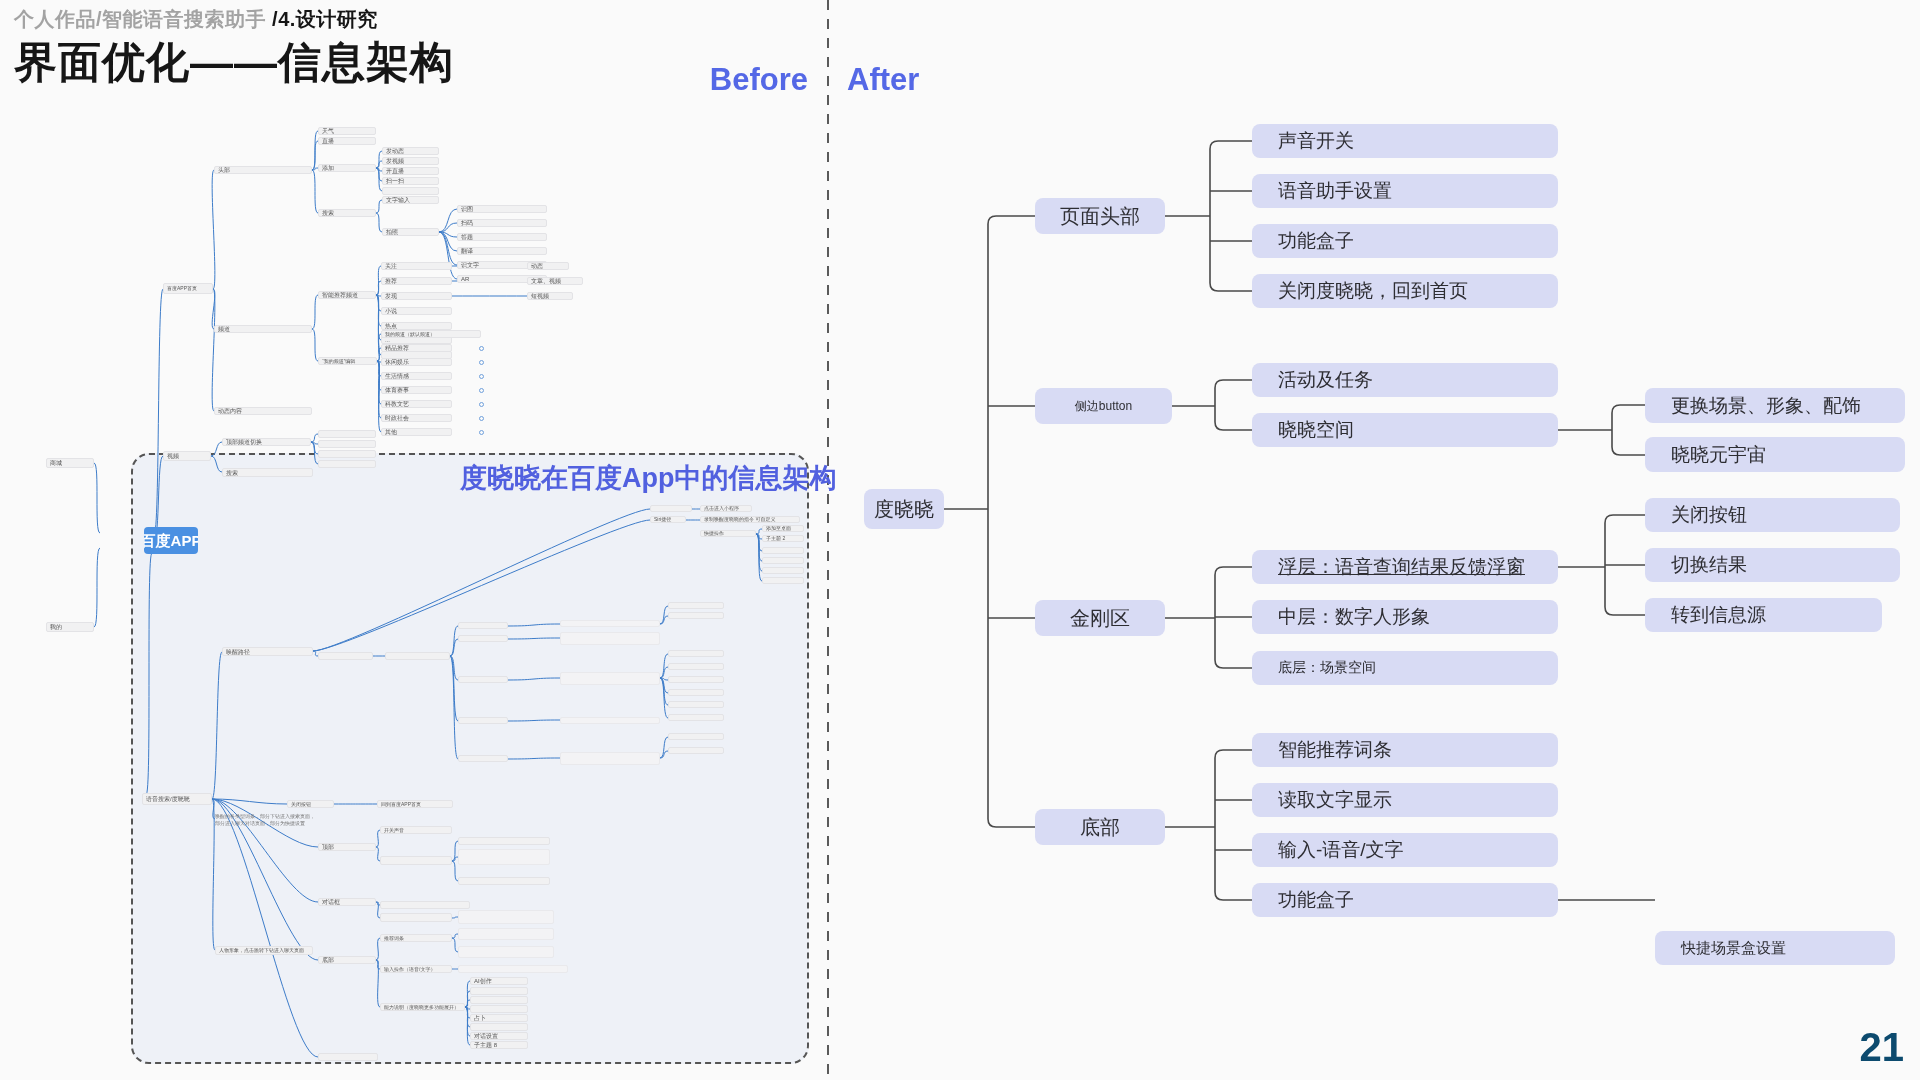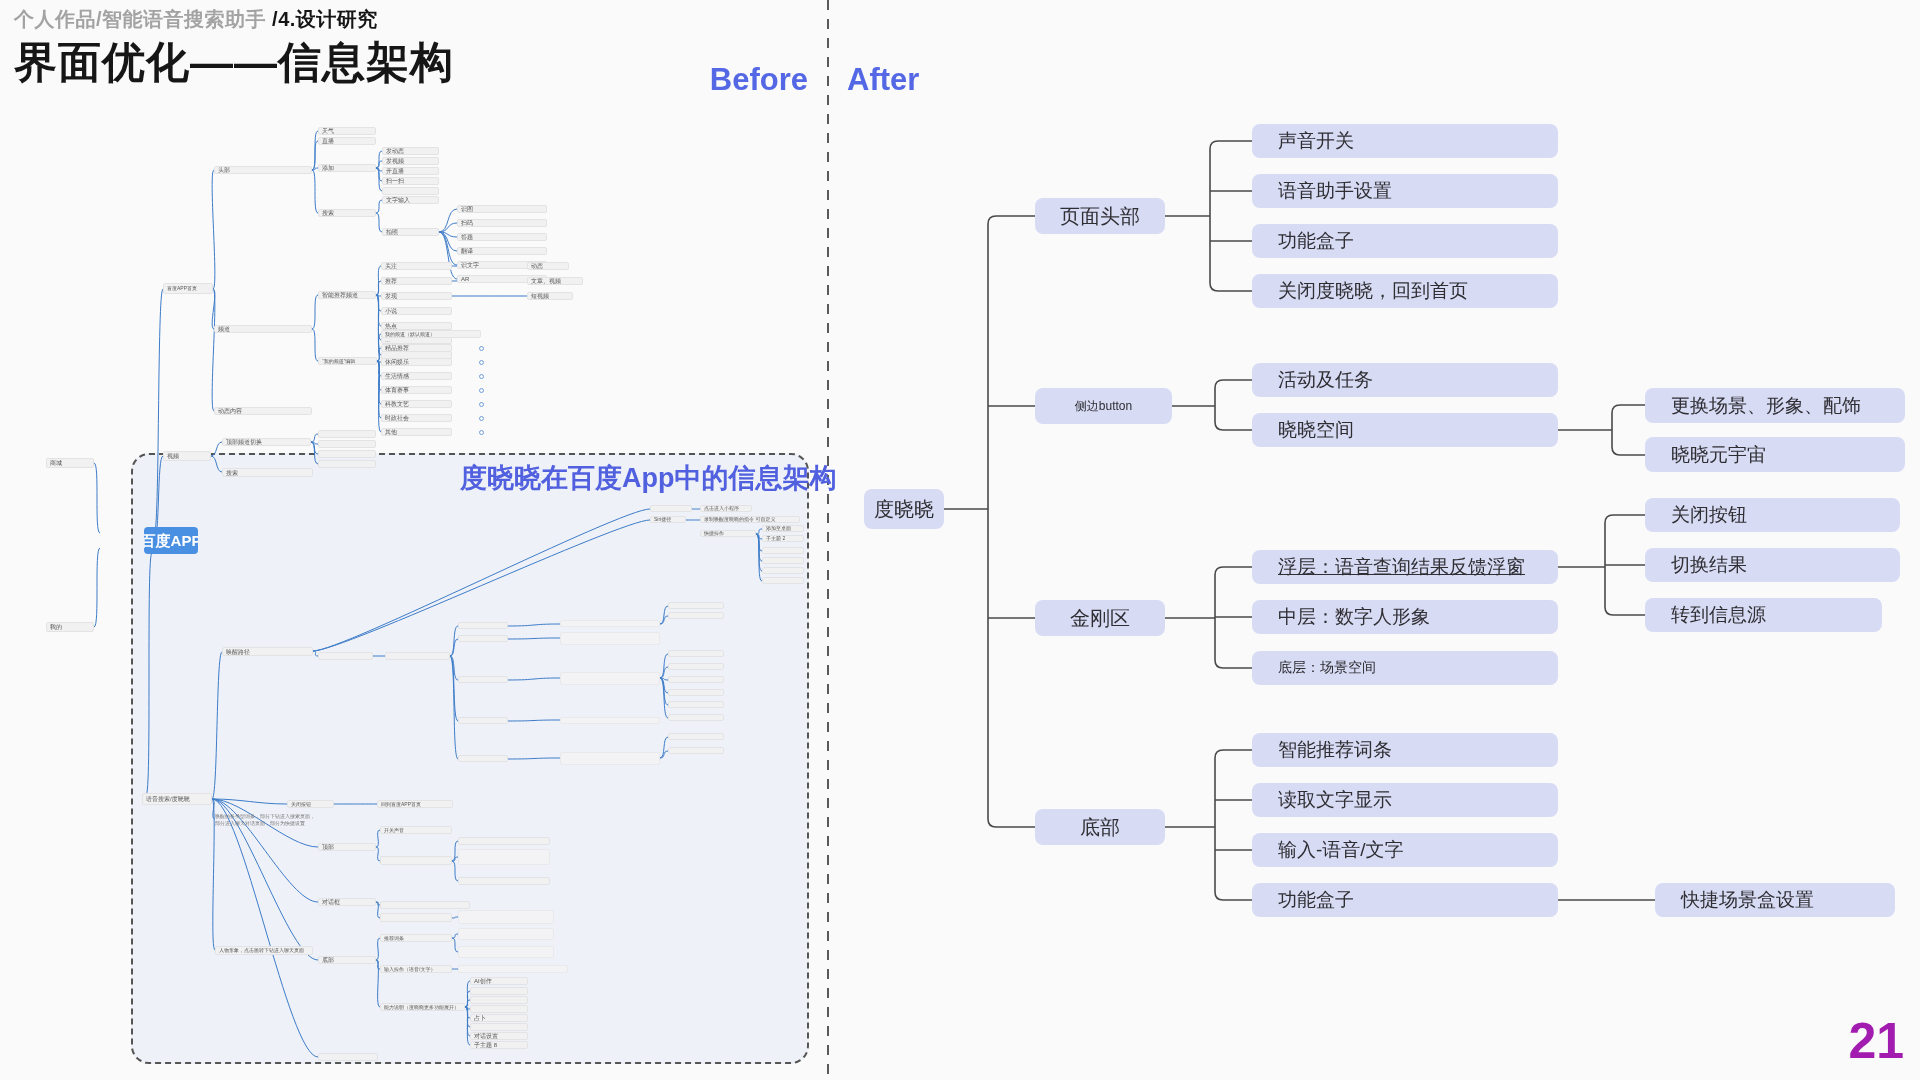--- a/index.html
+++ b/index.html
@@ -33,21 +33,21 @@
   .bn.root{background:#4a90e2;border:none;border-radius:4px;color:#fff;font-weight:bold;
     justify-content:center;padding:0;}
   .bn.note{background:transparent;border:none;white-space:normal;line-height:1.4;color:#777;padding:0;overflow:hidden;}
   .bn.txt{background:#f3f3f5;border:1px solid #e9e9ec;}
   .dot{position:absolute;width:5px;height:5px;border:1px solid #6fa0dc;border-radius:50%;box-sizing:border-box;background:#fafafa;}
 
   .an{position:absolute;background:#d8dbf4;border-radius:8px;color:#2e2e33;display:flex;align-items:center;
     padding-left:26px;box-sizing:border-box;white-space:nowrap;}
   .an.c{justify-content:center;padding-left:0;}
 
-  .page-num{position:absolute;right:16px;bottom:10px;font-size:50px;font-weight:bold;color:#a21caf;}
+  .page-num{position:absolute;right:16px;bottom:10px;font-size:40px;font-weight:bold;color:#0c4a6e;}
 </style>
 </head>
 <body>
 
 <div class="stage">
 
   <div class="crumb">
     <span class="lt">个人作品/智能语音搜索助手</span><span class="dk"> /4.设计研究</span>
   </div>
 
@@ -332,17 +332,17 @@
       <div class="an" style="left: 1252px; top: 651px; width: 306px; height: 34px; font-size: 14px;">底层：场景空间</div>
       <div class="an" style="left: 1252px; top: 733px; width: 306px; height: 34px; font-size: 19px;">智能推荐词条</div>
       <div class="an" style="left: 1252px; top: 783px; width: 306px; height: 34px; font-size: 19px;">读取文字显示</div>
       <div class="an" style="left: 1252px; top: 833px; width: 306px; height: 34px; font-size: 19px;">输入-语音/文字</div>
       <div class="an" style="left: 1252px; top: 883px; width: 306px; height: 34px; font-size: 19px;">功能盒子</div>
       <div class="an" style="left: 1645px; top: 388px; width: 260px; height: 35px; font-size: 19px;">更换场景、形象、配饰</div>
       <div class="an" style="left: 1645px; top: 437px; width: 260px; height: 35px; font-size: 19px;">晓晓元宇宙</div>
       <div class="an" style="left: 1645px; top: 498px; width: 255px; height: 34px; font-size: 19px;">关闭按钮</div>
       <div class="an" style="left: 1645px; top: 548px; width: 255px; height: 34px; font-size: 19px;">切换结果</div>
       <div class="an" style="left: 1645px; top: 598px; width: 237px; height: 34px; font-size: 19px;">转到信息源</div>
-      <div class="an" style="left: 1655px; top: 883px; width: 240px; height: 34px; font-size: 19px; text-align: right;">快捷场景盒设置</div>
+      <div class="an" style="left: 1655px; top: 931px; width: 240px; height: 34px; font-size: 15px; text-align: right;">快捷场景盒设置</div>
     </div>
 
   <div class="page-num">21</div>
 </div>
 
 </body></html>

